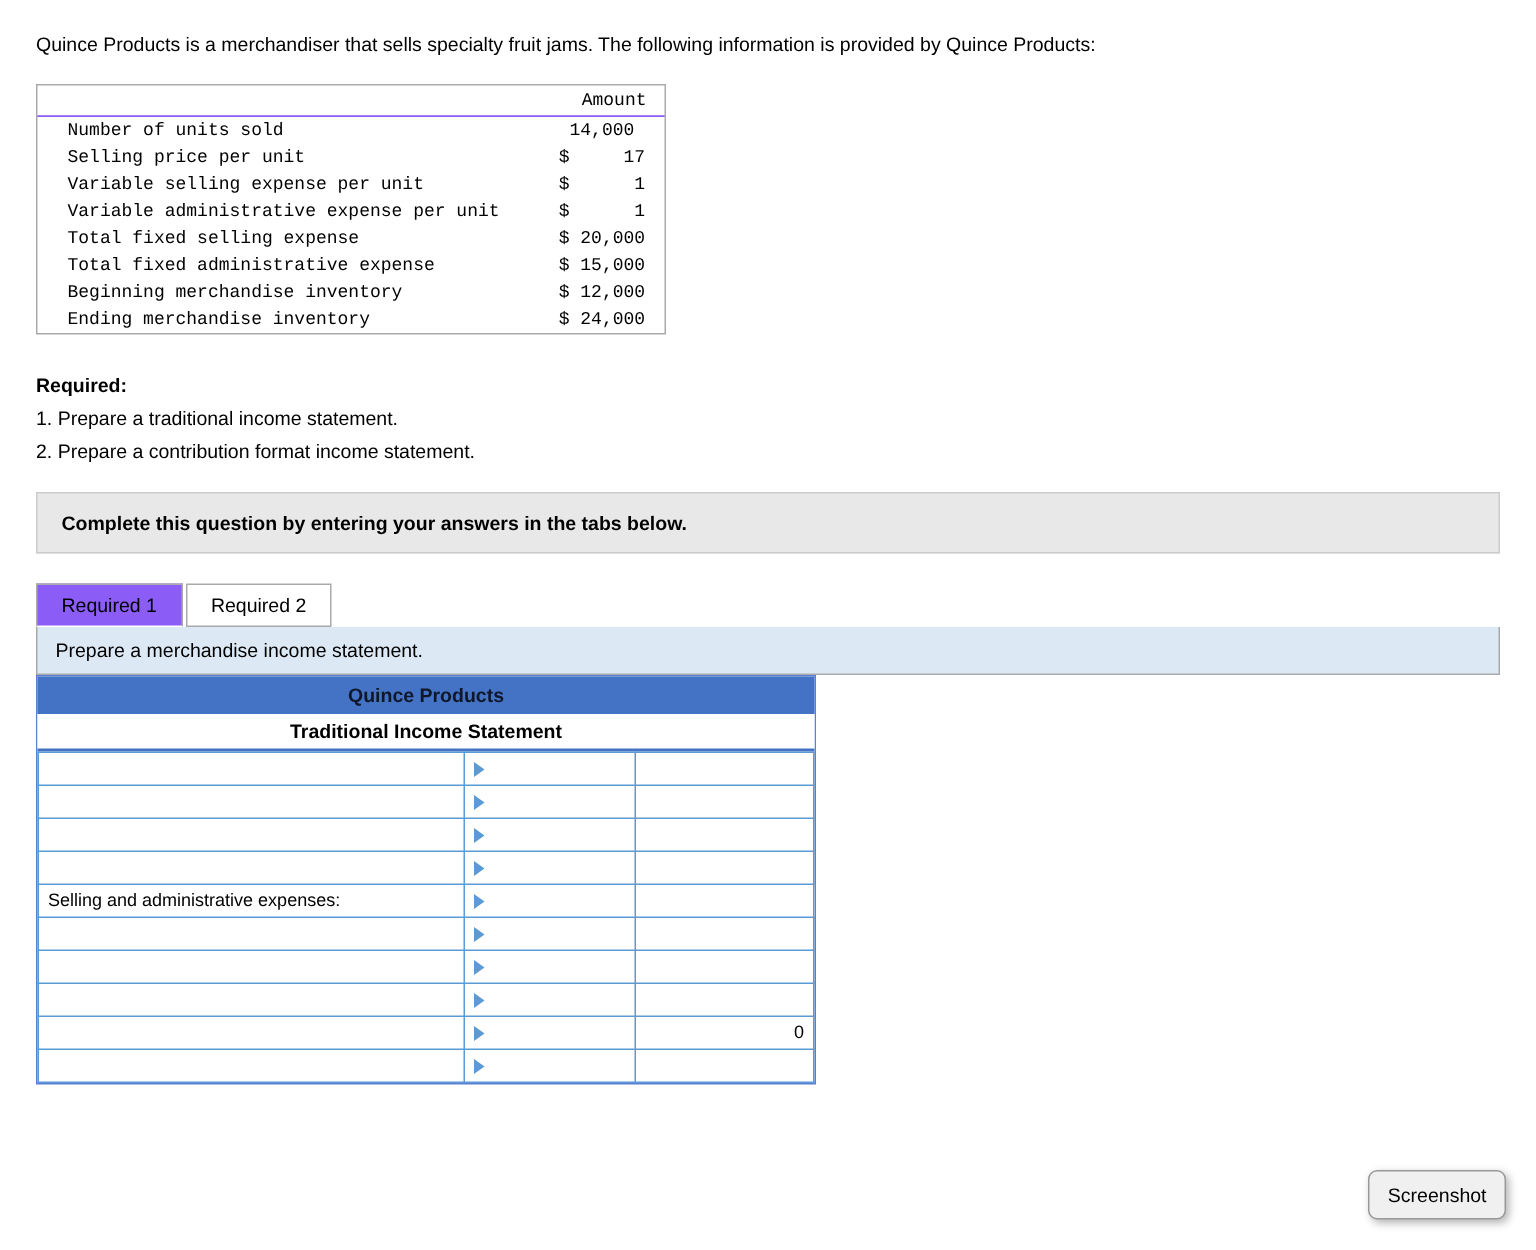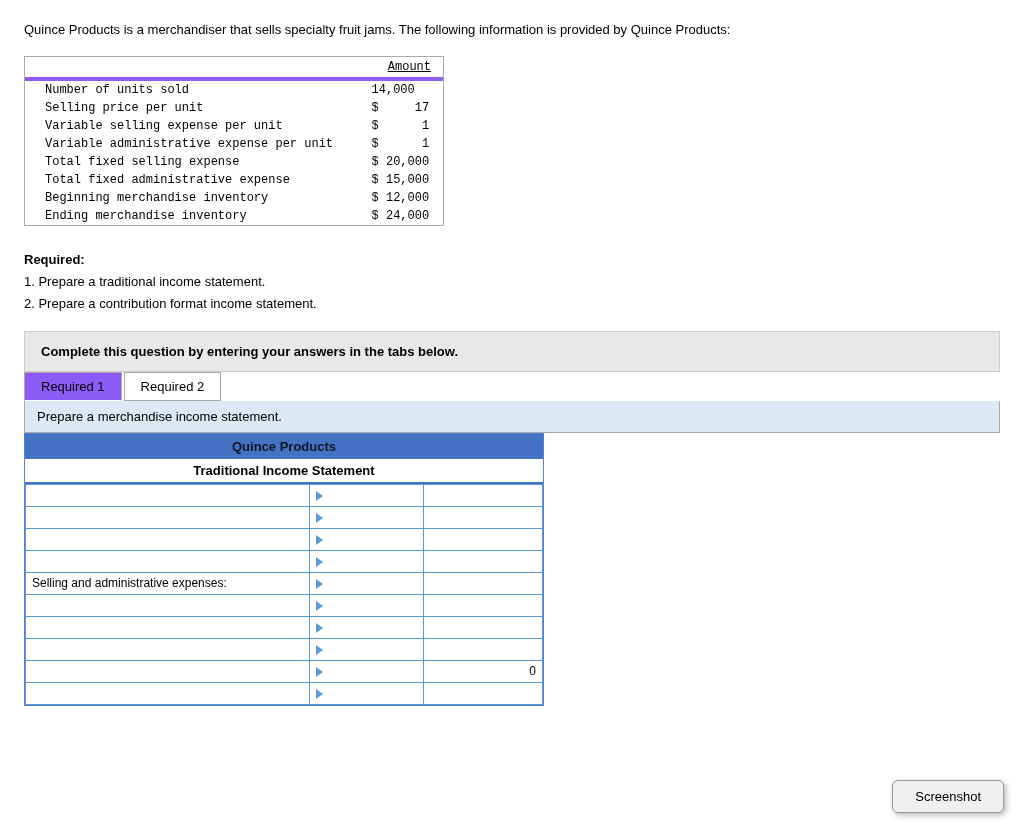--- a/index.html
+++ b/index.html
@@ -27,56 +27,55 @@
     .data-table {
       border-collapse: collapse;
       width: 100%;
       font-family: 'Courier New', Courier, monospace;
       font-size: 12px;
     }
 
     .data-table th {
       text-align: right;
       padding: 3px 12px 3px 20px;
-      border-bottom: 4px solid #8b5cf6;
+      border-bottom: 1px solid #8b5cf6;
       font-weight: normal;
-      text-decoration: underline;
     }
 
     .data-table td {
       padding: 2px 12px 2px 20px;
     }
 
     .data-table td.label {
       text-align: left;
     }
 
     .data-table td.value {
-      text-align: left;
+      text-align: center;
       white-space: pre;
     }
 
     .required-section {
       margin-bottom: 16px;
     }
 
     .required-section p {
       font-size: 13px;
       line-height: 1.7;
     }
 
     .required-section p.bold {
       font-weight: bold;
     }
 
     .complete-box {
       background: #e8e8e8;
       border: 1px solid #ccc;
       padding: 12px 16px;
-      margin-bottom: 0;
+      margin-bottom: 20px;
       font-size: 13px;
     }
 
     .complete-box span.bold {
       font-weight: bold;
     }
 
     .tabs-container {
       display: flex;
       gap: 0;
@@ -163,21 +162,21 @@
       font-weight: normal;
     }
 
     .screenshot-btn {
       position: fixed;
       bottom: 20px;
       right: 20px;
       background: #f0f0f0;
       border: 1px solid #999;
       border-radius: 6px;
-      padding: 8px 22px;
+      padding: 8px 12px;
       font-size: 13px;
       cursor: pointer;
       box-shadow: 2px 2px 6px rgba(0,0,0,0.3);
       text-align: center;
     }
 
     .triangle-right {
       display: inline-block;
       width: 0;
       height: 0;

